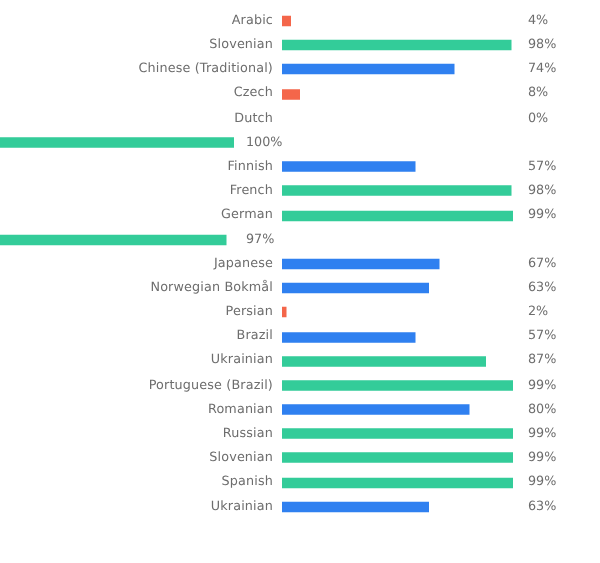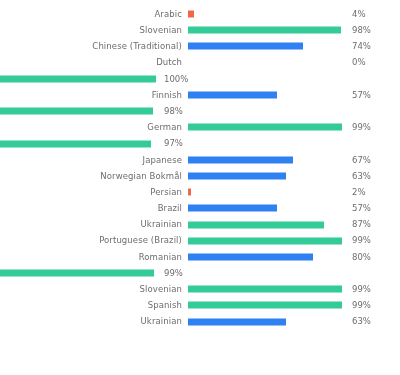--- a/index.html
+++ b/index.html
@@ -80,38 +80,46 @@
       <div class="value">98%</div>
     </div>
     <div class="row">
       <div class="label">Chinese (Traditional)</div>
       <div class="track">
         <div class="bar" style="width: 115.44px; background: rgb(47, 128, 240);"></div>
       </div>
       <div class="value">74%</div>
     </div>
     <div class="row">
+      <div class="label">Czech</div>
+      <div class="track">
+        <div class="bar" style="width: 12.48px; background: rgb(244, 102, 74);"></div>
+      </div>
+      <div class="value">8%</div>
+    </div>
+    <div class="row">
       <div class="label">Dutch</div>
       <div class="track"></div>
       <div class="value">0%</div>
     </div>
     <div class="row">
       <div class="track">
         <div class="bar" style="width: 156px; background: rgb(51, 204, 153);"></div>
       </div>
       <div class="value">100%</div>
     </div>
     <div class="row">
       <div class="label">Finnish</div>
       <div class="track">
         <div class="bar" style="width: 88.92px; background: rgb(47, 128, 240);"></div>
       </div>
       <div class="value">57%</div>
     </div>
     <div class="row">
+      <div class="label">French</div>
       <div class="track">
         <div class="bar" style="width: 152.88px; background: rgb(51, 204, 153);"></div>
       </div>
       <div class="value">98%</div>
     </div>
     <div class="row">
       <div class="label">German</div>
       <div class="track">
         <div class="bar" style="width: 154.44px; background: rgb(51, 204, 153);"></div>
       </div>
@@ -166,20 +174,21 @@
       <div class="value">99%</div>
     </div>
     <div class="row">
       <div class="label">Romanian</div>
       <div class="track">
         <div class="bar" style="width: 124.8px; background: rgb(47, 128, 240);"></div>
       </div>
       <div class="value">80%</div>
     </div>
     <div class="row">
+      <div class="label">Russian</div>
       <div class="track">
         <div class="bar" style="width: 154.44px; background: rgb(51, 204, 153);"></div>
       </div>
       <div class="value">99%</div>
     </div>
     <div class="row">
       <div class="label">Slovenian</div>
       <div class="track">
         <div class="bar" style="width: 154.44px; background: rgb(51, 204, 153);"></div>
       </div>

